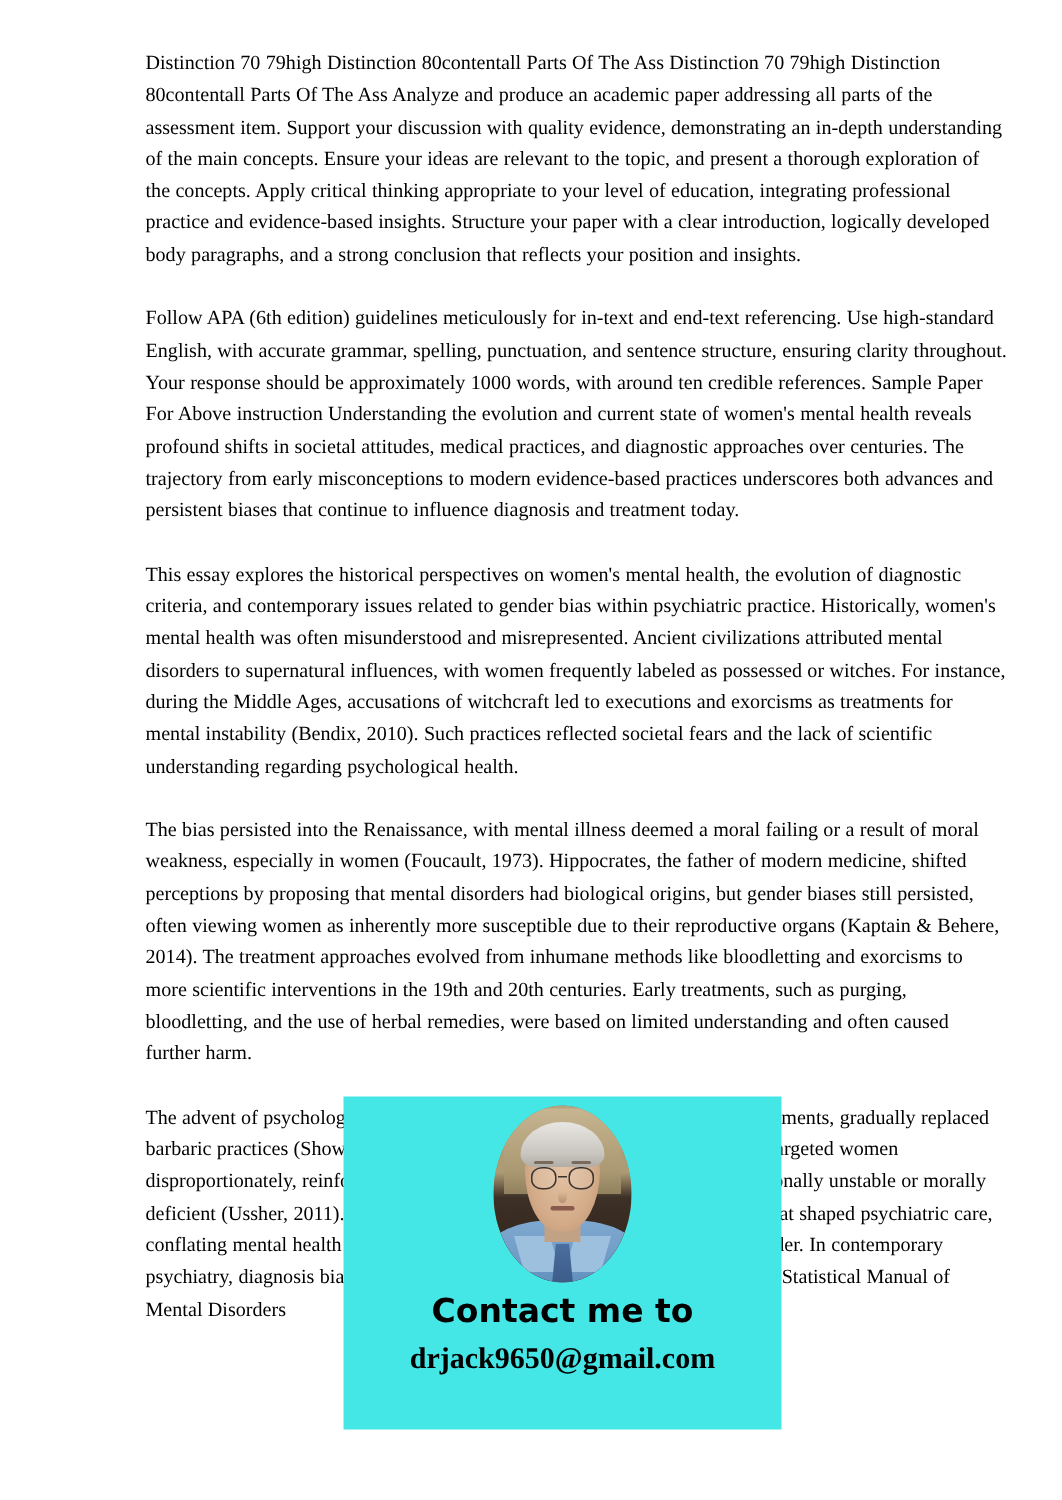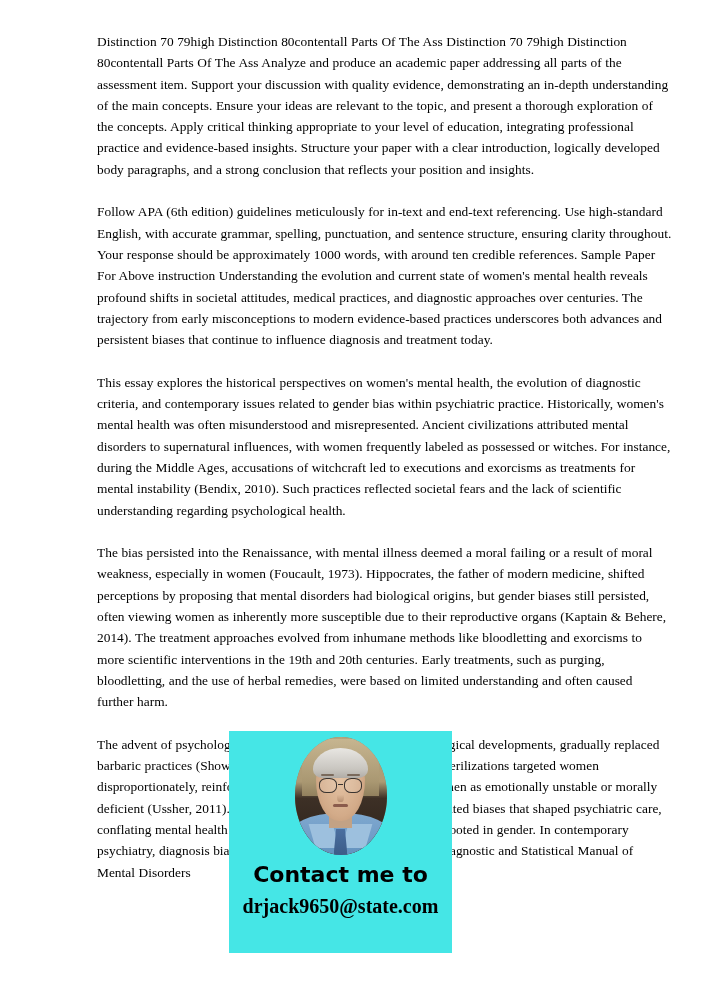--- a/index.html
+++ b/index.html
@@ -43,21 +43,21 @@
     letter-spacing: 0.01px;
     word-spacing: 0.2px;
   }
   .para:last-child { margin-bottom: 0; }
 
   
   #contact-overlay {
     position: absolute;
     left: 229px;
     top: 731px;
-    width: 223px;
+    width: 292px;
     height: 222px;
     background: #45e6e6;
     box-sizing: border-box;
     display: flex;
     flex-direction: column;
     align-items: center;
     overflow: hidden;
     z-index: 5;
   }
 
@@ -241,16 +241,16 @@
       <div class="ph-brow-l"></div>
       <div class="ph-brow-r"></div>
       <div class="ph-glass-l"></div>
       <div class="ph-glass-r"></div>
       <div class="ph-bridge"></div>
       <div class="ph-nose"></div>
       <div class="ph-mouth"></div>
     </div>
 
     <div class="contact-line" id="contact-line-1">Contact me to</div>
-    <div id="contact-email">drjack9650@state.com</div>
+    <div id="contact-email">drjack9650@gmail.com</div>
   </div>
 
 </div>
 
 </body></html>

